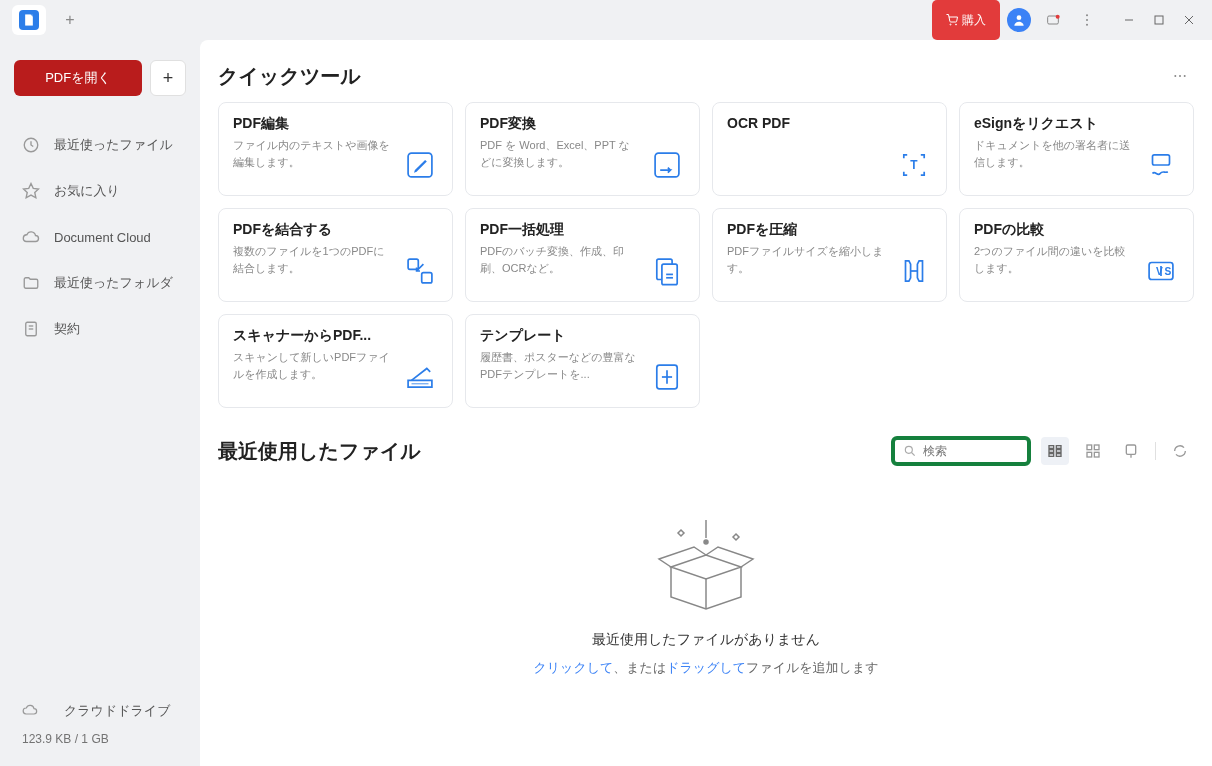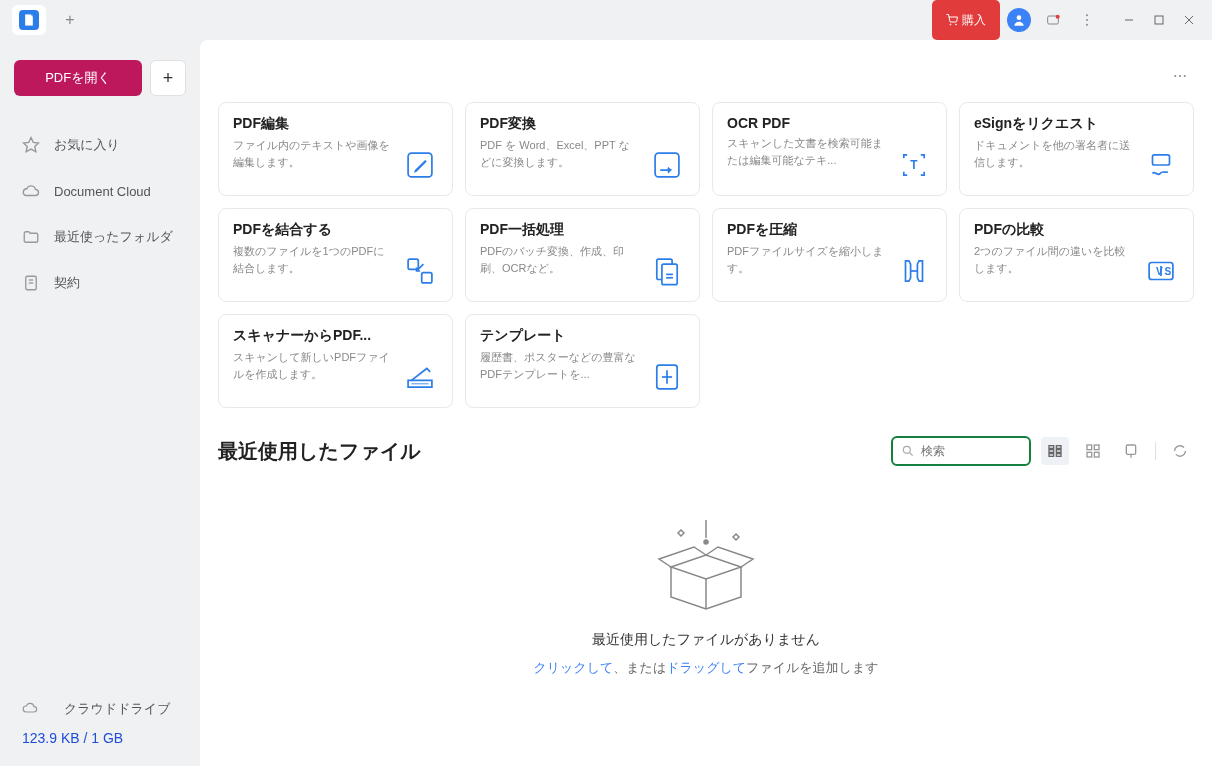--- a/index.html
+++ b/index.html
@@ -10,40 +10,40 @@
 .new-tab{width:24px;height:24px;display:flex;align-items:center;justify-content:center;color:#888;cursor:pointer;font-size:16px;margin-left:8px}
 .titlebar-spacer{flex:1}
 .buy-btn{background:#e23b3b;color:#fff;border:none;border-radius:5px;height:40px;padding:0 14px;font-size:12px;display:flex;align-items:center;gap:4px;cursor:pointer}
 .title-icon{width:30px;height:30px;display:flex;align-items:center;justify-content:center;color:#888;cursor:pointer;margin-left:4px}
 .avatar-circle{width:24px;height:24px;border-radius:50%;background:#3b82f6;display:flex;align-items:center;justify-content:center;color:#fff}
 .win-controls{display:flex;margin-left:12px}
 .win-btn{width:30px;height:30px;display:flex;align-items:center;justify-content:center;color:#666;cursor:pointer}
 .body-wrap{flex:1;display:flex;overflow:hidden}
 .sidebar{width:200px;background:#f0f1f3;display:flex;flex-direction:column;padding:20px 14px 14px 14px}
 .open-row{display:flex;gap:8px;margin-bottom:26px}
-.open-btn{flex:1;background:#be185d;color:#fff;border:none;border-radius:6px;height:36px;font-size:13px;cursor:pointer}
+.open-btn{flex:1;background:#b91c1c;color:#fff;border:none;border-radius:6px;height:36px;font-size:13px;cursor:pointer}
 .plus-btn{width:36px;height:36px;background:#fff;border:1px solid #e0e0e0;border-radius:6px;display:flex;align-items:center;justify-content:center;cursor:pointer;font-size:18px;color:#333}
 .nav-item{height:46px;display:flex;align-items:center;gap:14px;padding:0 8px;color:#555;font-size:13px;cursor:pointer;border-radius:6px}
 .nav-icon{width:18px;height:18px;color:#888;flex-shrink:0}
 .sidebar-spacer{flex:1}
 .storage-line{color:#555;font-size:13px;display:flex;align-items:center;gap:24px;padding:6px 8px}
-.storage-usage{color:#1d4ed8;font-size:14px;padding:6px 8px}
+.storage-usage{color:#737373;font-size:12px;padding:6px 8px}
 .main{flex:1;background:#fff;overflow:auto;padding:22px 18px 18px 18px;border-top-left-radius:8px}
 .section-row{display:flex;align-items:center;margin-bottom:12px}
 .section-title{font-size:20px;font-weight:700;color:#222}
 .section-spacer{flex:1}
 .dots-btn{width:28px;height:28px;display:flex;align-items:center;justify-content:center;color:#888;cursor:pointer}
 .tools-grid{display:grid;grid-template-columns:repeat(4,1fr);gap:12px;margin-bottom:28px}
 .tool-card{border:1px solid #e6e8ec;border-radius:8px;padding:12px 14px;height:94px;display:flex;align-items:flex-start;gap:8px;cursor:pointer;position:relative}
 .tool-text{flex:1;min-width:0}
 .tool-title{font-size:14px;font-weight:600;color:#222;margin-bottom:4px;white-space:nowrap;overflow:hidden;text-overflow:ellipsis}
 .tool-desc{font-size:11px;color:#888;line-height:1.5;display:-webkit-box;-webkit-line-clamp:3;-webkit-box-orient:vertical;overflow:hidden}
 .tool-icon{width:36px;height:36px;flex-shrink:0;align-self:flex-end;display:flex;align-items:center;justify-content:center}
 .recent-row{display:flex;align-items:center;gap:10px;margin-bottom:12px}
-.search-box{width:140px;height:30px;border:2px solid #15803d;border-radius:6px;display:flex;align-items:center;padding:0 8px;gap:6px}
+.search-box{width:140px;height:30px;border:4px solid #15803d;border-radius:6px;display:flex;align-items:center;padding:0 8px;gap:6px}
 .search-box input{border:none;outline:none;flex:1;font-size:12px;color:#333;min-width:0}
 .view-btn{width:28px;height:28px;display:flex;align-items:center;justify-content:center;color:#888;cursor:pointer;border-radius:4px}
 .view-btn.active{background:#eef1f6;color:#555}
 .vdiv{width:1px;height:18px;background:#e0e0e0}
 .empty-state{display:flex;flex-direction:column;align-items:center;padding-top:34px}
 .empty-title{font-size:14px;color:#333;margin-top:9px}
 .empty-sub{font-size:13px;color:#666;margin-top:10px}
 .empty-sub .link{color:#3b82f6;cursor:pointer}
 svg{display:block}
 </style>
@@ -114,20 +114,29 @@
 
 <div class="body-wrap">
   <div class="sidebar">
     <div class="open-row">
       <button class="open-btn">PDFを開く</button>
       <button class="plus-btn">+</button>
     </div>
     <div class="nav-item">
       <span class="nav-icon">
           <svg width="18" height="18" viewBox="0 0 24 24" fill="none" stroke="#999" stroke-width="1.8">
+            <circle cx="12" cy="12" r="9"></circle>
+            <path d="M12 7v5l3 2"></path>
+          </svg>
+        </span>
+      <span>最近使ったファイル</span>
+    </div>
+    <div class="nav-item">
+      <span class="nav-icon">
+          <svg width="18" height="18" viewBox="0 0 24 24" fill="none" stroke="#999" stroke-width="1.8">
             <polygon points="12 2 15 8.5 22 9.3 17 14 18.5 21 12 17.5 5.5 21 7 14 2 9.3 9 8.5 12 2"></polygon>
           </svg>
         </span>
       <span>お気に入り</span>
     </div>
     <div class="nav-item">
       <span class="nav-icon">
           <svg width="18" height="18" viewBox="0 0 24 24" fill="none" stroke="#999" stroke-width="1.8">
             <path d="M18 18a4 4 0 0 0 0-8 6 6 0 0 0-11.5-1A4.5 4.5 0 0 0 6 18z"></path>
           </svg>
@@ -159,20 +168,21 @@
             <path d="M18 18a4 4 0 0 0 0-8 6 6 0 0 0-11.5-1A4.5 4.5 0 0 0 6 18z"></path>
           </svg>
         </span>
       <span>クラウドドライブ</span>
     </div>
     <div class="storage-usage">123.9 KB / 1 GB</div>
   </div>
 
   <div class="main">
     <div class="section-row">
+      <div class="section-title">クイックツール</div>
       <div class="section-spacer"></div>
       <div class="dots-btn">
         <svg width="16" height="16" viewBox="0 0 24 24" fill="#888">
             <circle cx="5" cy="12" r="1.5"></circle>
             <circle cx="12" cy="12" r="1.5"></circle>
             <circle cx="19" cy="12" r="1.5"></circle>
           </svg>
       </div>
     </div>
 
@@ -197,21 +207,20 @@
         <div class="tool-icon">
             <svg width="34" height="34" viewBox="0 0 40 40">
               <rect x="6" y="6" width="28" height="28" rx="4" fill="none" stroke="#2b7de9" stroke-width="2"></rect>
               <path d="M12 26h12l-3 3m3-3l-3-3" fill="none" stroke="#2b7de9" stroke-width="2"></path>
             </svg>
           </div>
       </div>
       <div class="tool-card">
         <div class="tool-text">
             <div class="tool-title">OCR PDF</div>
-            <div class="tool-desc">スキャンした文書を検索可能または編集可能なテキ...</div>
           </div>
         <div class="tool-icon">
             <svg width="34" height="34" viewBox="0 0 40 40" fill="none" stroke="#2b7de9" stroke-width="2">
               <path d="M8 12V8h4M32 12V8h-4M8 28v4h4M32 28v4h-4"></path>
               <text x="20" y="25" text-anchor="middle" fill="#2b7de9" stroke="none" font-size="14" font-weight="bold">T</text>
             </svg>
           </div>
       </div>
       <div class="tool-card">
         <div class="tool-text">

